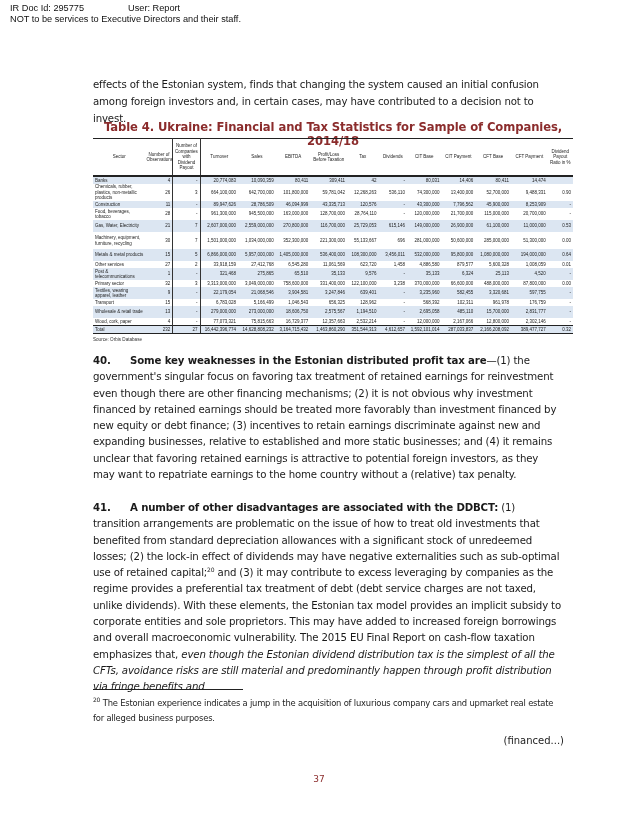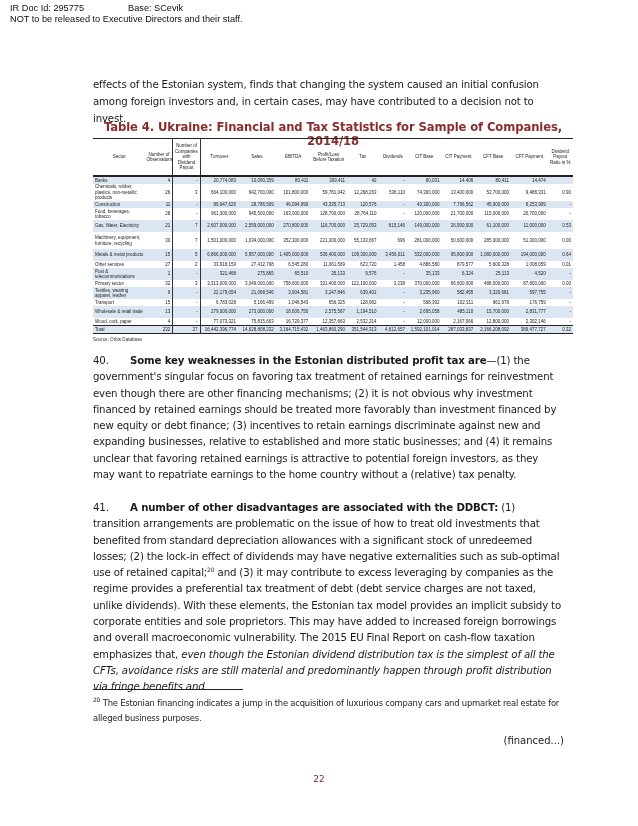--- a/index.html
+++ b/index.html
@@ -16,35 +16,35 @@
   table.stats td { padding: 0 2px; text-align: right; vertical-align: middle; line-height: 5.5px; }
   table.stats td.sector { text-align: left; }
   table.stats tr.shaded td { background: #dce6f2; }
   table.stats tr.total td { border-top: 1.5px solid #222; border-bottom: 1.5px solid #222; background: #dce6f2; }
   table.stats .vsep { border-right: 1px solid #333; }
   table.stats .vsep2 { border-right: 1.5px solid #333; }
   .source { font-family: "Liberation Sans", sans-serif; font-size: 4.6px; color: #333; margin-top: 3px; }
   .para { font-size: 10.2px; line-height: 16.3px; letter-spacing: -0.15px; }
   .p40 { top: 353px; }
   .p41 { top: 500px; }
-  .pnum { font-weight: normal; display: inline-block; width: 37px; }
+  .pnum { font-weight: bold; display: inline-block; width: 37px; }
   .lead { font-weight: bold; }
   .it { font-style: italic; }
   sup { font-size: 6px; line-height: 0; }
   .fn-rule { position: absolute; left: 93px; top: 689px; width: 150px; border-top: 1px solid #222; }
   .footnote { position: absolute; left: 93px; top: 696px; width: 470px; font-family: "DejaVu Sans", sans-serif; font-size: 8.4px; line-height: 14.5px; letter-spacing: -0.2px; color: #222; }
   .continued { position: absolute; right: 74px; top: 735px; font-family: "DejaVu Sans", sans-serif; font-size: 10px; color: #222; }
   .pagenum { position: absolute; left: 0; width: 638px; top: 774px; text-align: center; font-family: "DejaVu Sans", sans-serif; font-size: 9px; color: #8b2c2c; }
 </style>
 </head>
 <body>
 
 <div class="header">
-  <div class="row"><span>IR Doc Id: 295775</span><span class="user">Base: SCevik</span></div>
-  <div class="row">NOT to be released to Executive Directors and their staff.</div>
+  <div class="row"><span>IR Doc Id: 295775</span><span class="user">User: Report</span></div>
+  <div class="row">NOT to be services to Executive Directors and their staff.</div>
 </div>
 
 <div class="content intro">effects of the Estonian system, finds that changing the system caused an initial confusion among foreign investors and, in certain cases, may have contributed to a decision not to invest.</div>
 
 <div class="table-title">Table 4. Ukraine: Financial and Tax Statistics for Sample of Companies, 2014/18</div>
 
 <div class="tbl-wrap">
   <table class="stats">
     <colgroup>
       <col style="width:50px">
@@ -328,16 +328,16 @@
 
 <div class="content para p40">
   <span class="pnum">40.</span><span class="lead">Some key weaknesses in the Estonian distributed profit tax are</span><span>—(1) the government's singular focus on favoring tax treatment of retained earnings for reinvestment even though there are other financing mechanisms; (2) it is not obvious why investment financed by retained earnings should be treated more favorably than investment financed by new equity or debt finance; (3) incentives to retain earnings discriminate against new and expanding businesses, relative to established and more static businesses; and (4) it remains unclear that favoring retained earnings is attractive to potential foreign investors, as they may want to repatriate earnings to the home country without a (relative) tax penalty.</span>
 </div>
 
 <div class="content para p41">
   <span class="pnum">41.</span><span class="lead">A number of other disadvantages are associated with the DDBCT:</span><span> (1) transition arrangements are problematic on the issue of how to treat old investments that benefited from standard depreciation allowances with a significant stock of unredeemed losses; (2) the lock-in effect of dividends may have negative externalities such as sub-optimal use of retained capital;</span><sup>20</sup><span> and (3) it may contribute to excess leveraging by companies as the regime provides a preferential tax treatment of debt (debt service charges are not taxed, unlike dividends). With these elements, the Estonian tax model provides an implicit subsidy to corporate entities and sole proprietors. This may have added to increased foreign borrowings and overall macroeconomic vulnerability. The 2015 EU Final Report on cash-flow taxation emphasizes that, </span><span class="it">even though the Estonian dividend distribution tax is the simplest of all the CFTs, avoidance risks are still material and predominantly happen through profit distribution via fringe benefits and</span>
 </div>
 
 <div class="fn-rule"></div>
-<div class="footnote"><sup>20</sup><span> The Estonian financing indicates a jump in the acquisition of luxurious company cars and upmarket real estate for alleged business purposes.</span></div>
+<div class="footnote"><sup>20</sup><span> The Estonian experience indicates a jump in the acquisition of luxurious company cars and upmarket real estate for alleged business purposes.</span></div>
 
 <div class="continued">(financed...)</div>
-<div class="pagenum">22</div>
+<div class="pagenum">37</div>
 
 </body></html>

